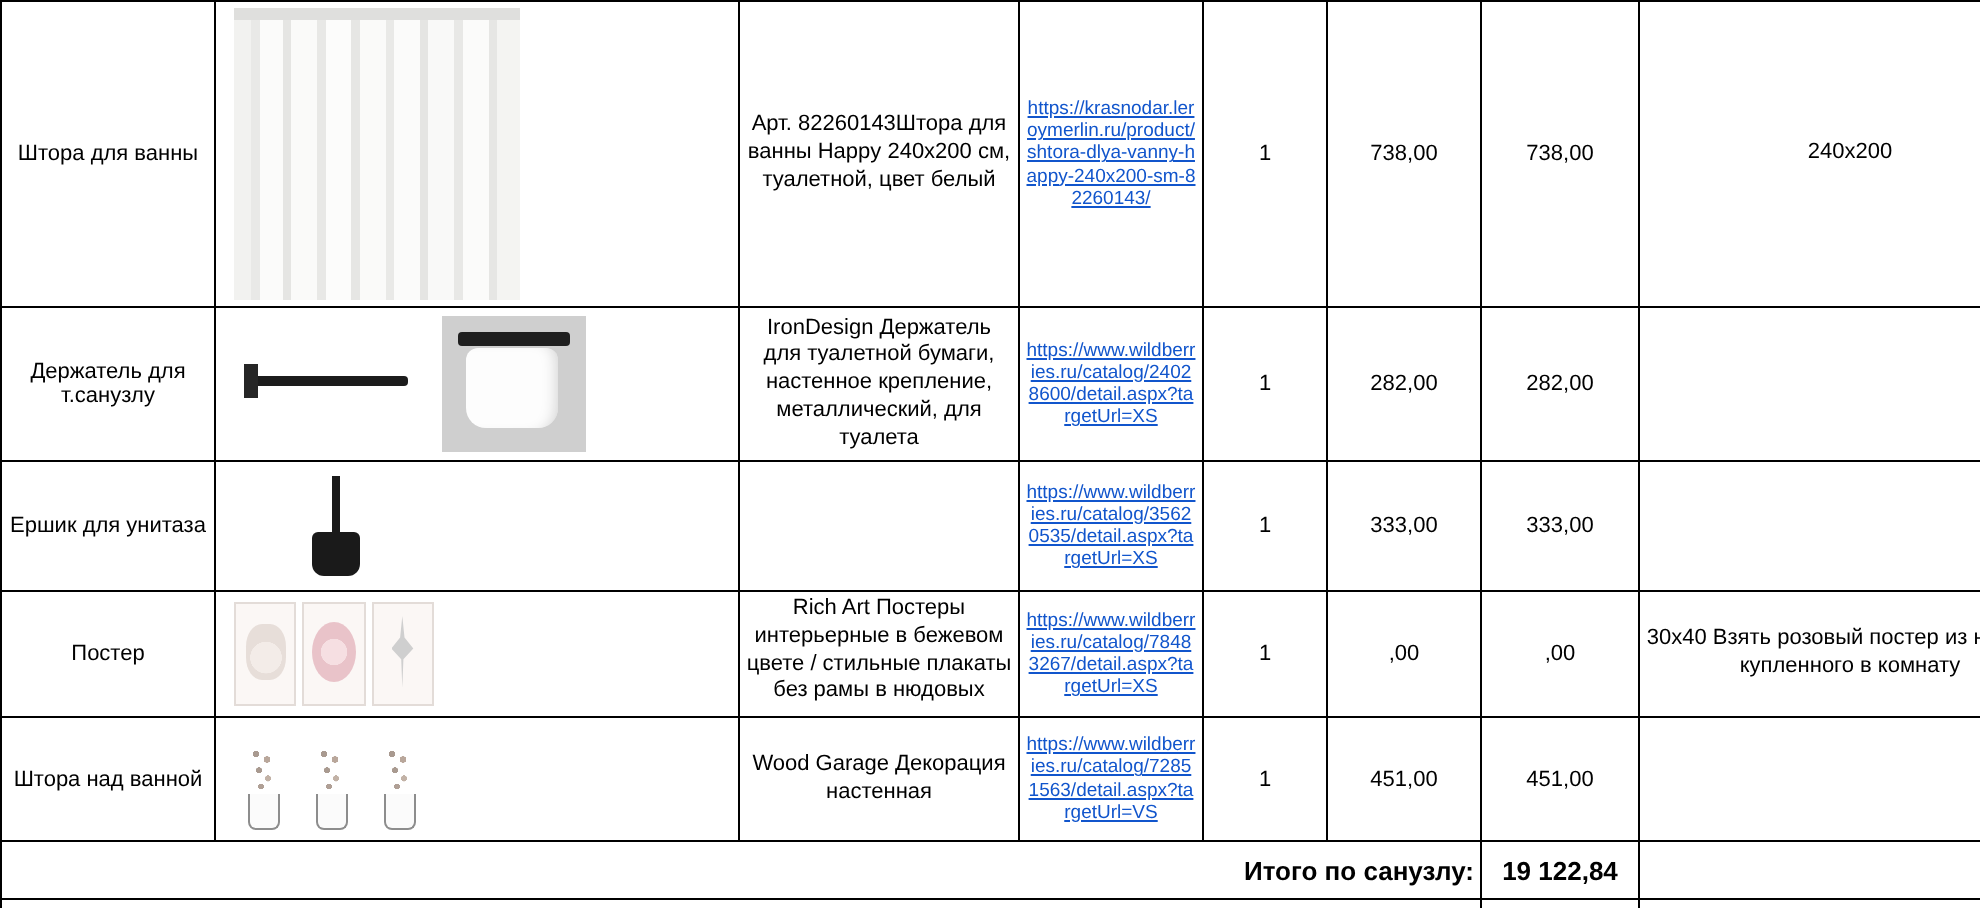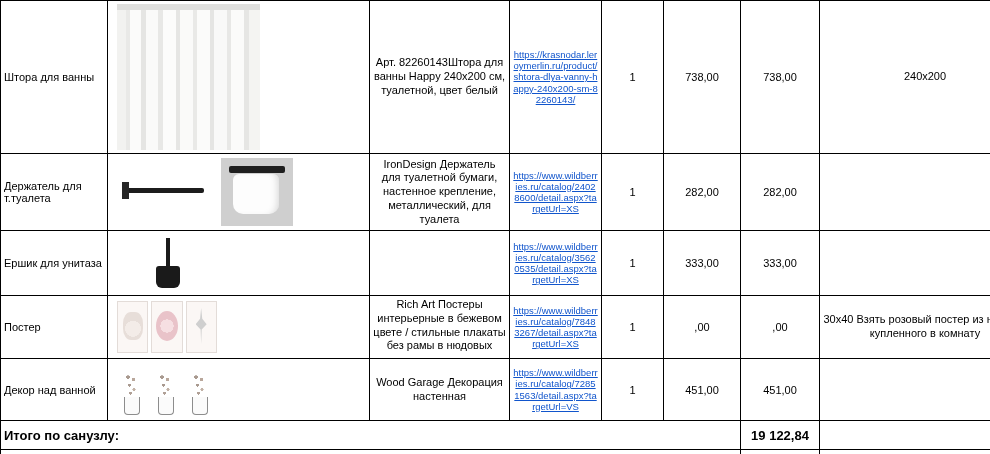--- a/index.html
+++ b/index.html
@@ -19,21 +19,21 @@
     border-collapse: collapse;
     width: 990px;
     table-layout: fixed;
   }
   table.sheet td {
     border: 1px solid #000000;
     vertical-align: middle;
     padding: 2px 3px;
     overflow: hidden;
   }
-  .c-name   { width: 100px; text-align: left; }
+  .c-name   { width: 100px; text-align: center; }
   .c-img    { width: 255px; padding: 0; }
   .c-desc   { width: 133px; text-align: center; line-height: 1.25; }
   .c-link   { width: 85px;  text-align: center; margin-left: 37px; }
   .c-qty    { width: 55px;  text-align: center; }
   .c-price  { width: 70px;  text-align: center; }
   .c-sum    { width: 72px;  text-align: center; }
   .c-note   { width: 204px; text-align: center; line-height: 1.25; }
 
   .link {
     color: #1155cc;
@@ -52,21 +52,21 @@
   .row-holder  td { height: 72px;  }
   .row-brush   td { height: 60px;  }
   .row-poster  td { height: 57px;  }
   .row-decor   td { height: 57px;  }
 
   .total-row td {
     height: 24px;
     font-weight: bold;
     font-size: 13px;
   }
-  .total-label { text-align: left; padding-left: 5px; }
+  .total-label { text-align: right; padding-left: 5px; }
   .total-value { text-align: center; border-radius: 13px; }
   .sub-row td {
     height: 20px;
     font-size: 11px;
   }
   .sub-label { text-align: left; padding-left: 5px; }
   .sub-value { text-align: center; }
 
   
   .imgwrap {
@@ -224,21 +224,21 @@
       <td class="c-link">
         <span class="link">https://krasnodar.leroymerlin.ru/product/shtora-dlya-vanny-happy-240x200-sm-82260143/</span>
       </td>
       <td class="c-qty">1</td>
       <td class="c-price">738,00</td>
       <td class="c-sum">738,00</td>
       <td class="c-note">240x200</td>
     </tr>
 
     <tr class="row-holder">
-      <td class="c-name">Держатель для т.туалета</td>
+      <td class="c-name">Держатель для т.санузлу</td>
       <td class="c-img">
         <div class="imgwrap">
           <div class="photo ph-holder-bar"></div>
           <div class="photo ph-holder-roll"></div>
         </div>
       </td>
       <td class="c-desc">IronDesign Держатель для туалетной бумаги, настенное крепление, металлический, для туалета</td>
       <td class="c-link">
         <span class="link">https://www.wildberries.ru/catalog/24028600/detail.aspx?targetUrl=XS</span>
       </td>
@@ -282,21 +282,21 @@
       <td class="c-link">
         <span class="link">https://www.wildberries.ru/catalog/78483267/detail.aspx?targetUrl=XS</span>
       </td>
       <td class="c-qty">1</td>
       <td class="c-price">,00</td>
       <td class="c-sum">,00</td>
       <td class="c-note">30x40 Взять розовый постер из набора, купленного в комнату</td>
     </tr>
 
     <tr class="row-decor">
-      <td class="c-name">Декор над ванной</td>
+      <td class="c-name">Штора над ванной</td>
       <td class="c-img">
         <div class="imgwrap">
           <div class="ph-decor">
             <div class="v"></div>
             <div class="v"></div>
             <div class="v"></div>
           </div>
         </div>
       </td>
       <td class="c-desc">Wood Garage Декорация настенная</td>

